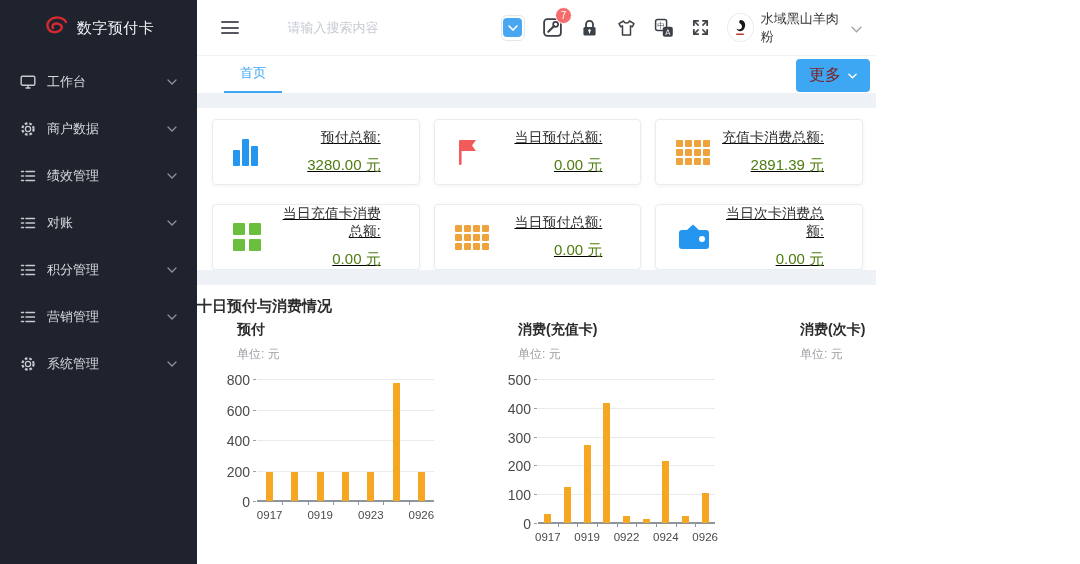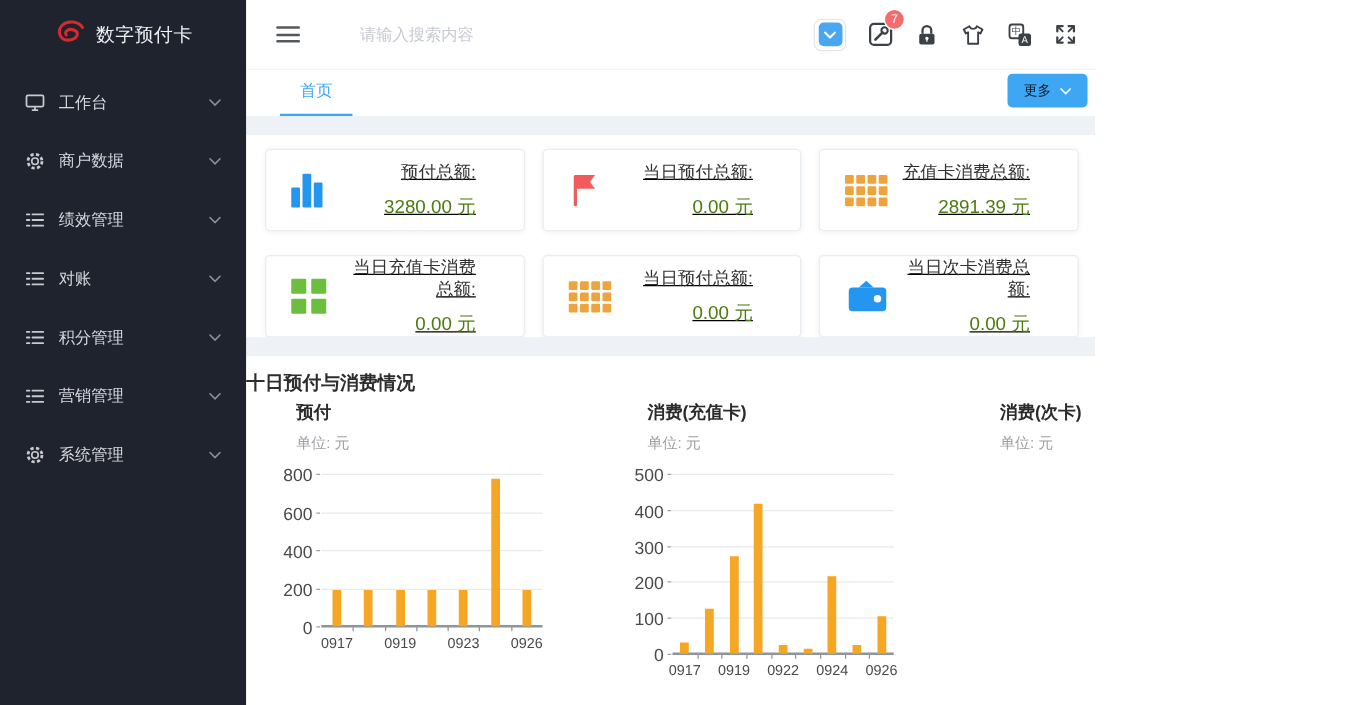--- a/index.html
+++ b/index.html
@@ -28,21 +28,21 @@
   .icon-btn { position:relative; display:flex; align-items:center; cursor:pointer; }
   .select-btn { width:26px; height:26px; border:1px solid #e3e6ea; border-radius:6px; display:flex; align-items:center; justify-content:center; }
   .select-inner { width:19px; height:19px; background:#49a7f1; border-radius:4px; display:flex; align-items:center; justify-content:center; }
   .badge { position:absolute; top:-10px; right:-9px; min-width:17px; height:17px; padding:0 4px; background:#f56c6c; border:1px solid #fff; border-radius:9px; color:#fff; font-size:10px; display:flex; align-items:center; justify-content:center; }
   .avatar { width:29px; height:29px; border-radius:50%; background:#fff; border:1px solid #ececec; display:flex; align-items:center; justify-content:center; overflow:hidden; }
   .user-wrap { display:flex; align-items:center; gap:7px; cursor:pointer; }
   .username { font-size:13px; color:#303133; }
 
   .tabbar { height:37px; background:#fff; display:flex; align-items:flex-end; padding:0 6px 0 27px; }
   .tab { font-size:13px; color:#3ea7f4; padding:0 16px 9px; border-bottom:2px solid #3ea7f4; cursor:pointer; }
-  .more-btn { margin-left:auto; align-self:flex-start; margin-top:3px; background:#3ea7f4; border:none; color:#0f172a; font-size:11px; padding:6px 13px; border-radius:4px; display:flex; align-items:center; gap:7px; cursor:pointer; }
+  .more-btn { margin-left:auto; align-self:flex-start; margin-top:3px; background:#3ea7f4; border:none; color:#7f1d1d; font-size:16px; padding:6px 13px; border-radius:4px; display:flex; align-items:center; gap:7px; cursor:pointer; }
 
   .band { height:15px; background:#eef1f5; }
 
   
   .cards-panel { background:#fff; padding:11px 13px 0 15px; }
   .cards-grid { display:grid; grid-template-columns:repeat(3,1fr); gap:19px 14px;text-decoration:underline; }
   .card { height:66px; background:#fff; border:1px solid #e9ecf1; border-radius:4px; box-shadow:0 1px 4px rgba(31,45,61,.06); display:flex; align-items:center; padding:0 38px 0 20px; }
   .card-icon { width:44px; display:flex; align-items:center; }
   .card-text { margin-left:auto; text-align:right; }
   .card-label { font-size:14px; color:#303133; }
@@ -231,20 +231,34 @@
           </svg>
         </div>
 
         <div class="icon-btn">
           <svg width="19" height="19" viewBox="0 0 20 20" fill="none">
             <path d="M3,7.5 V3 H7.5 M12.5,3 H17 V7.5 M17,12.5 V17 H12.5 M7.5,17 H3 V12.5" stroke="#3c4148" stroke-width="1.9" stroke-linecap="round" stroke-linejoin="round"></path>
             <path d="M4,4 L7.5,7.5 M16,4 L12.5,7.5 M16,16 L12.5,12.5 M4,16 L7.5,12.5" stroke="#3c4148" stroke-width="1.6" stroke-linecap="round"></path>
           </svg>
         </div>
 
+        <div class="user-wrap">
+          <span class="avatar">
+            <svg width="18" height="20" viewBox="0 0 18 20" fill="none">
+              <path d="M9,2 C14,2 15.5,7 13,11 C11,14 6.5,14 5.5,10.5 C7.5,12.5 11,11.5 11,8.5 C11,5.5 7,5.5 8.5,3 Z" fill="#15181d"></path>
+              <rect x="5" y="15.5" width="8" height="1.4" rx=".7" fill="#c0392b"></rect>
+            </svg>
+          </span>
+          <span class="username">水域黑山羊肉粉</span>
+          <span>
+            <svg width="11" height="7" viewBox="0 0 10 6" fill="none">
+                <path d="M1,1 L5,5 L9,1" stroke="#a4a7ad" stroke-width="1.4" stroke-linecap="round"></path>
+              </svg>
+          </span>
+        </div>
 
       </div>
     </header>
 
     <div class="tabbar">
       <div class="tab">首页</div>
       <button class="more-btn">
         <span>更多</span>
         <svg width="9" height="6" viewBox="0 0 10 6" fill="none">
             <path d="M1,1 L5,5 L9,1" stroke="#fff" stroke-width="1.5" stroke-linecap="round"></path>

